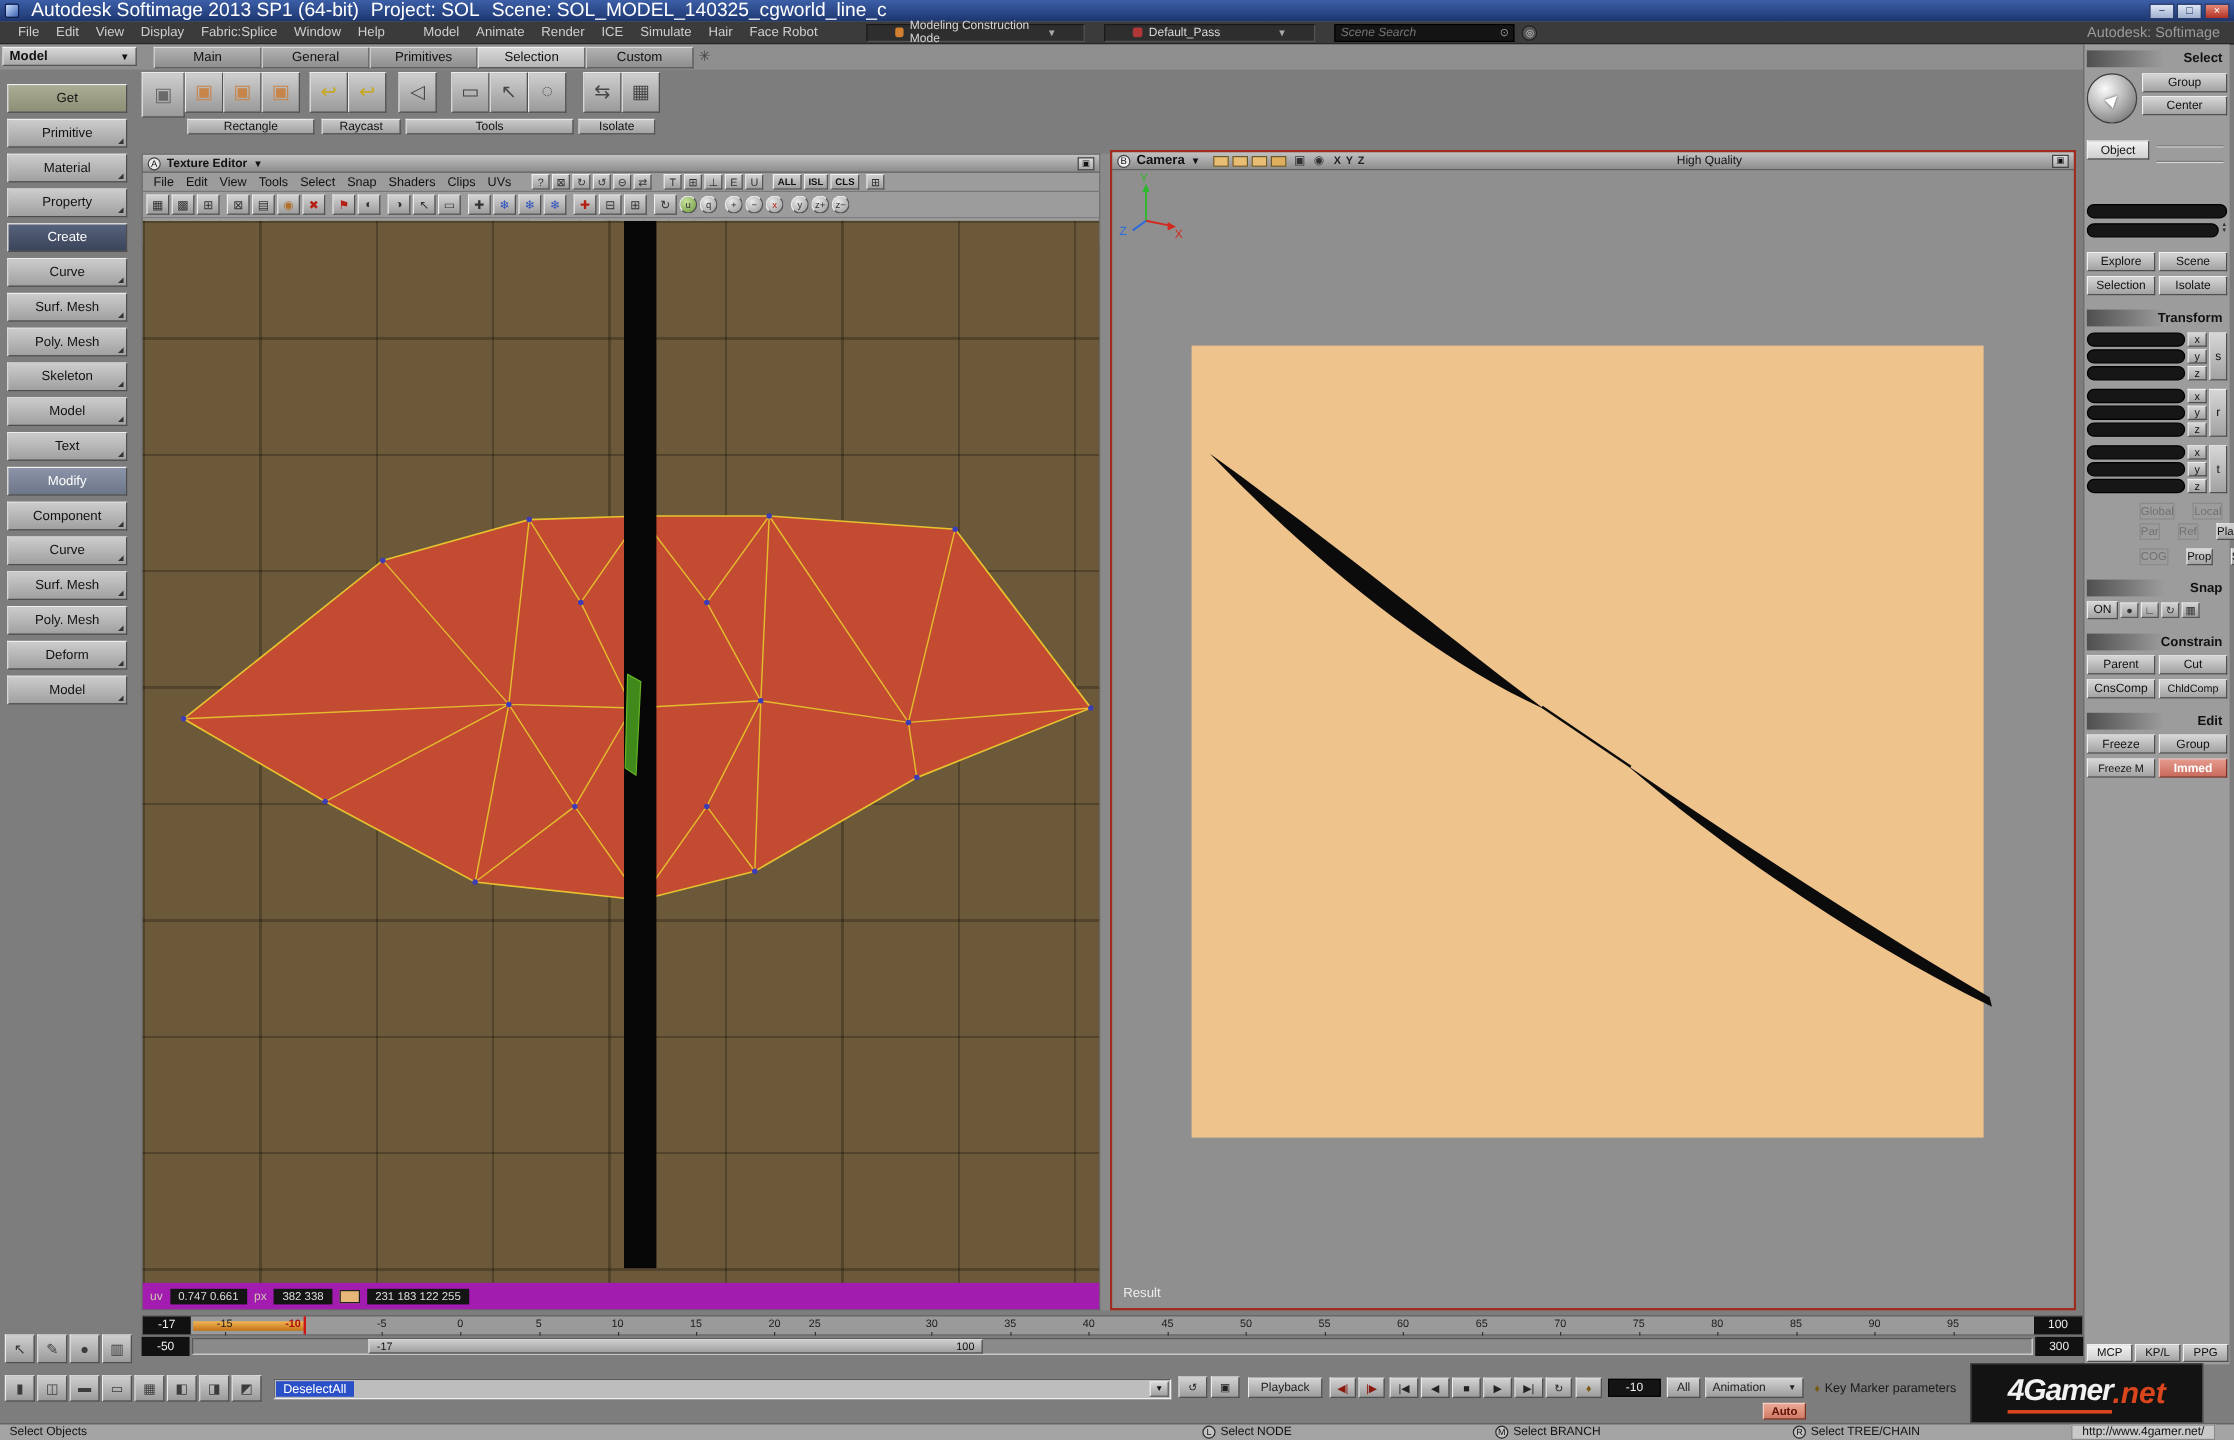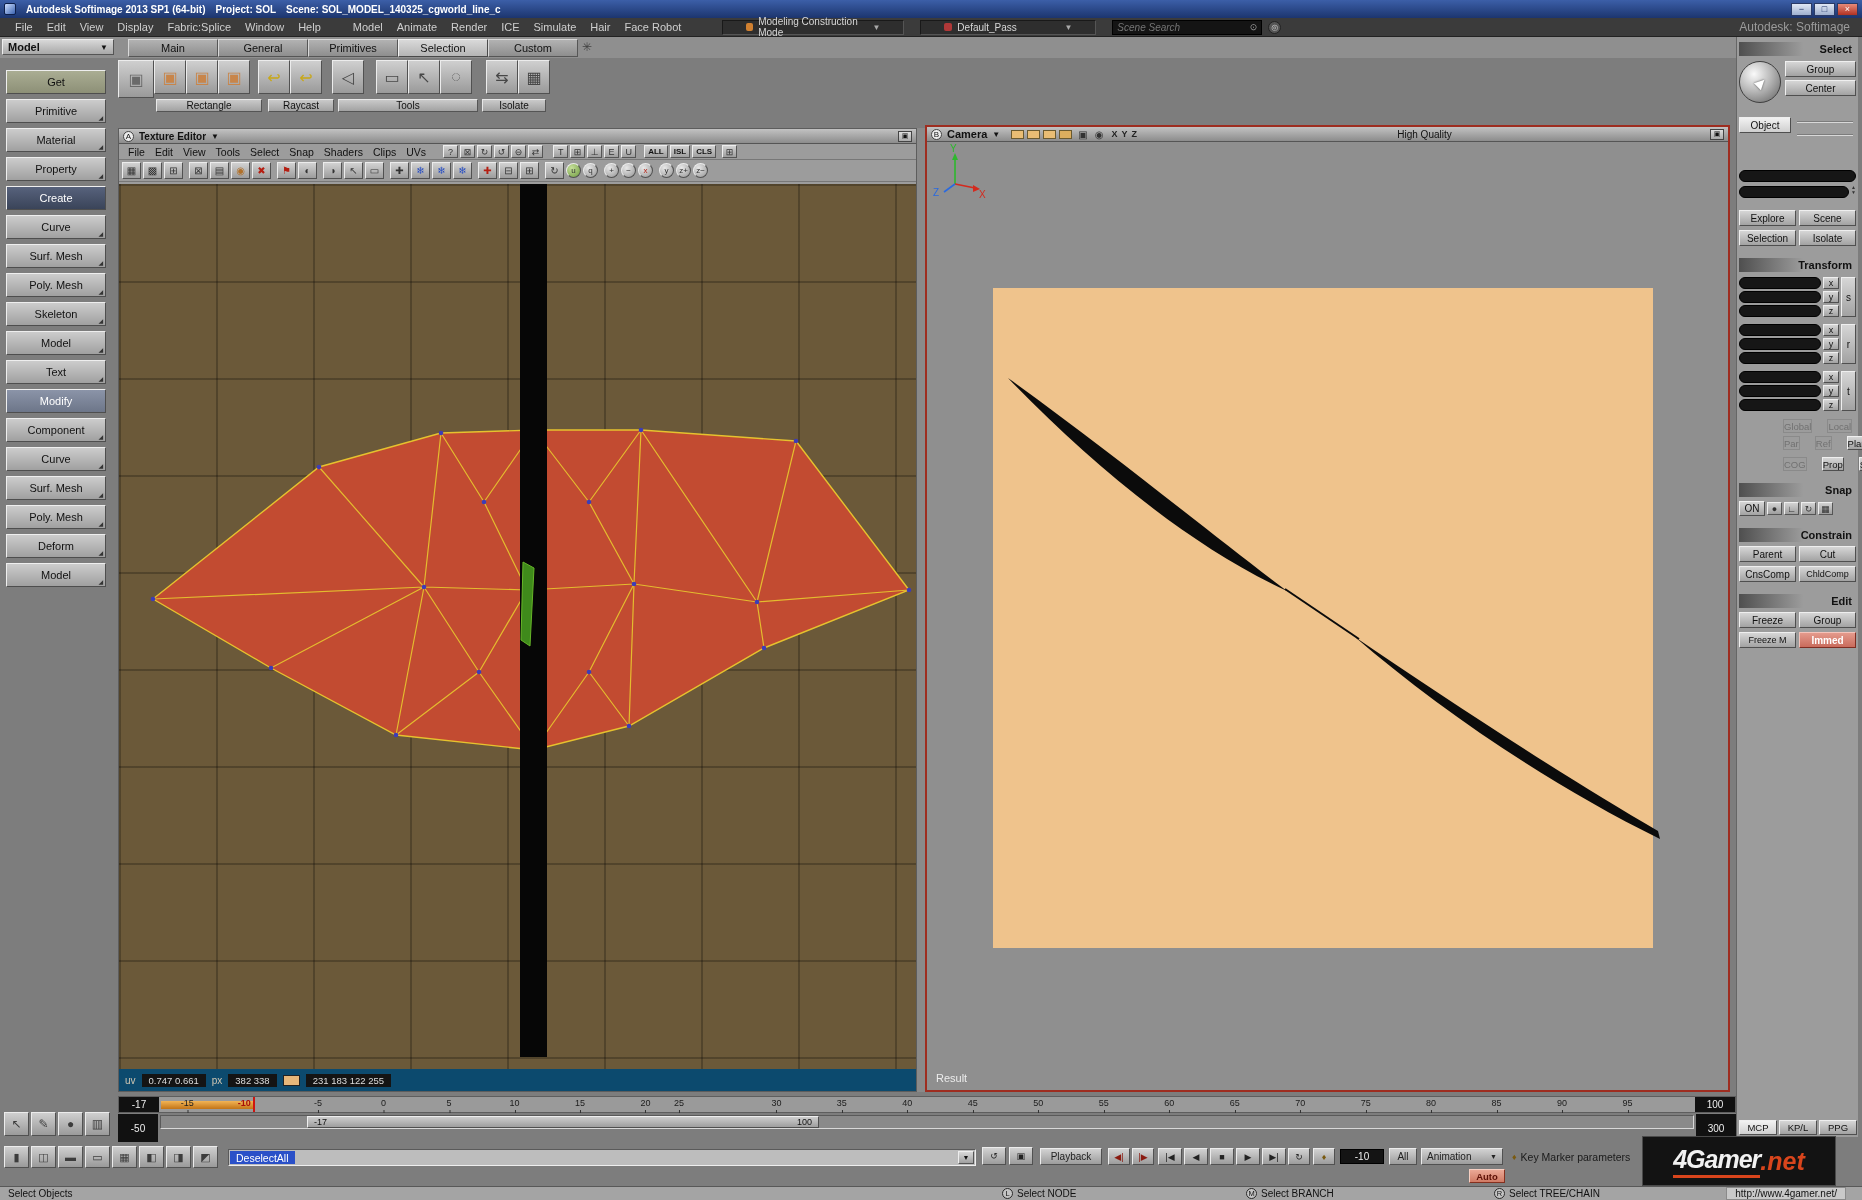--- a/index.html
+++ b/index.html
@@ -4,21 +4,21 @@
 <style>
   * { margin:0; padding:0; box-sizing:border-box; }
   html,body { background:#5a5a5a; }
   body { font-family:"Liberation Sans", sans-serif; }
   #app { position:relative; width:1862px; height:1200px; background:#7d7d7d; overflow:hidden; font-size:11px; color:#111; }
 
   
   .titlebar { position:absolute; left:0; top:0; width:1862px; height:18px;
     background:linear-gradient(#3c5fa8,#1c356e); color:#fff; display:flex; align-items:center; padding:0 4px; gap:10px; }
   .app-icon { width:12px; height:12px; background:linear-gradient(135deg,#cfe0ff,#3a62b0); border:1px solid #0d1f4a; border-radius:2px; }
-  .tb-text { font-size:10px; white-space:nowrap;font-weight:bold; }
+  .tb-text { font-size:16px; white-space:nowrap; }
   .win-btns { margin-left:auto; display:flex; gap:2px; }
   .wbtn { width:21px; height:13px; font-size:9px; line-height:11px; text-align:center; color:#12265c;
     background:linear-gradient(#dfe7f5,#9fb0cf); border:1px solid #2a3a66; }
   .wbtn.close { background:linear-gradient(#e88a78,#b03224); color:#fff; }
 
   
   .menubar { position:absolute; left:0; top:18px; width:1862px; height:19px; background:#3b3b3b; border-bottom:1px solid #222;
     display:flex; align-items:center; color:#cfcfcf; padding:0 8px; }
   .menu-item { padding:0 7px; font-size:11px; cursor:default; }
   .menu-gap { width:18px; }
@@ -96,21 +96,21 @@
   .te-field { width:44px; height:13px; background:#141414; border:1px solid #000; color:#e8e8e8; font-size:9.5px;
     display:flex; align-items:center; padding:0 4px; }
   .te-sbtn { min-width:15px; height:15px; padding:0 2px; background:linear-gradient(#d2d2d2,#9c9c9c); border:1px solid; border-color:#ececec #515151 #515151 #ececec;
     font-size:9px; display:flex; align-items:center; justify-content:center; }
   .te-sbtn.red { color:#b51e12; font-weight:bold; }
   .te-sep { width:1px; height:15px; background:#6a6a6a; margin:0 4px; }
   .te-canvas { position:absolute; left:0; top:55px; width:797px; height:891px; background-color:#6b5939;
     background-image:repeating-linear-gradient(to right, rgba(0,0,0,.24) 0 2px, transparent 2px 97px),
                      repeating-linear-gradient(to bottom, rgba(0,0,0,.24) 0 2px, transparent 2px 97px); overflow:hidden; }
   .te-canvas svg { position:absolute; left:0; top:0; }
-  .te-footer { position:absolute; left:0; bottom:0; width:797px; height:16px; background:#0c4a6e; display:flex; align-items:center; gap:6px; padding:11px 6px; }
+  .te-footer { position:absolute; left:0; bottom:0; width:797px; height:16px; background:#a21caf; display:flex; align-items:center; gap:6px; padding:11px 6px; }
   .te-footer .flabel { color:#cfc6b2; font-size:10px; }
   .te-footer .fbox { background:#141414; color:#ddd; font-size:9.5px; padding:1px 7px; }
   #te-swatch { width:17px; height:11px; border:1px solid #222; }
 
   
   .cam-panel { position:absolute; left:925px; top:125px; width:805px; height:967px; border:2px solid #9e2d20; background:#8f8f8f; }
   .cam-title { height:15px; background:linear-gradient(#c2c2c2,#8c8c8c); border-bottom:1px solid #555; display:flex; align-items:center; gap:5px; padding:0 4px; }
   .cam-swatch { width:13px; height:9px; border:1px solid #6a5a30; }
   .cam-icon { font-size:10px; color:#333; margin:0 1px; }
   .cam-axis { font-size:9px; font-weight:bold; color:#222; margin:0 2px; }
@@ -162,21 +162,21 @@
   .ruler-endbox { position:absolute; top:0; width:40px; height:15px; background:#111; color:#eee; font-size:10px;
     display:flex; align-items:center; justify-content:center; }
   #ruler-start { left:0; } #ruler-end { right:0; }
   #played-bar { position:absolute; top:4px; height:8px; background:linear-gradient(#f2b455,#c27417); }
   .tick { position:absolute; top:1px; transform:translateX(-50%); font-size:9px; color:#1c1c1c; }
   .tick::after { content:""; position:absolute; left:50%; top:12px; width:1px; height: Three; height:3px; background:#333; }
   #playhead { position:absolute; top:0; width:2px; height:15px; background:#cf1510; }
   #playhead span { position:absolute; right:4px; top:1px; color:#a80f0a; font-weight:bold; font-size:9px; }
 
   .range-row { position:absolute; left:118px; top:1114px; width:1618px; height:17px; }
-  .range-box { position:absolute; top:0; width:40px; height:28px; background:#111; color:#eee; font-size:10px;
+  .range-box { position:absolute; top:0; width:40px; height:16px; background:#111; color:#eee; font-size:10px;
     display:flex; align-items:center; justify-content:center; }
   #range-start { left:0; } #range-end { right:0; }
   .range-track { position:absolute; left:42px; top:1px; width:1534px; height:14px; background:#8a8a8a; border:1px solid; border-color:#5a5a5a #d8d8d8 #d8d8d8 #5a5a5a; }
   .range-thumb { position:absolute; left:146px; top:0; width:512px; height:12px; background:linear-gradient(#cdcdcd,#9e9e9e);
     border:1px solid; border-color:#eee #4f4f4f #4f4f4f #eee; display:flex; justify-content:space-between; align-items:center; padding:0 6px; font-size:9px; }
 
   
   #bl-tools { position:absolute; left:4px; top:1112px; display:flex; gap:2px; }
   #bl-layouts { position:absolute; left:4px; top:1146px; display:flex; gap:2px; }
   .blbtn { width:25px; height:24px; background:linear-gradient(#cfcfcf,#9a9a9a); border:1px solid; border-color:#ececec #515151 #515151 #ececec;

